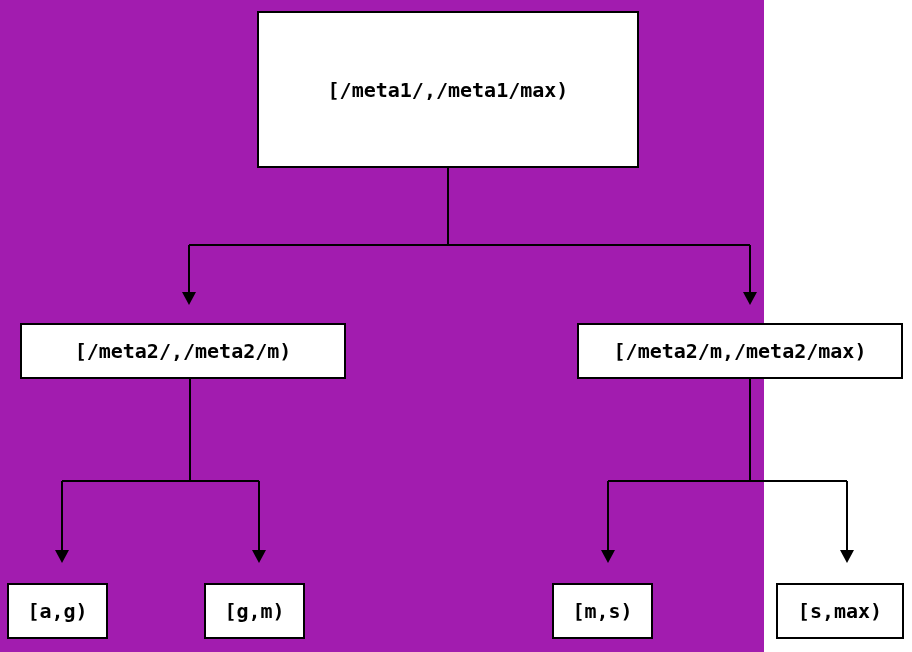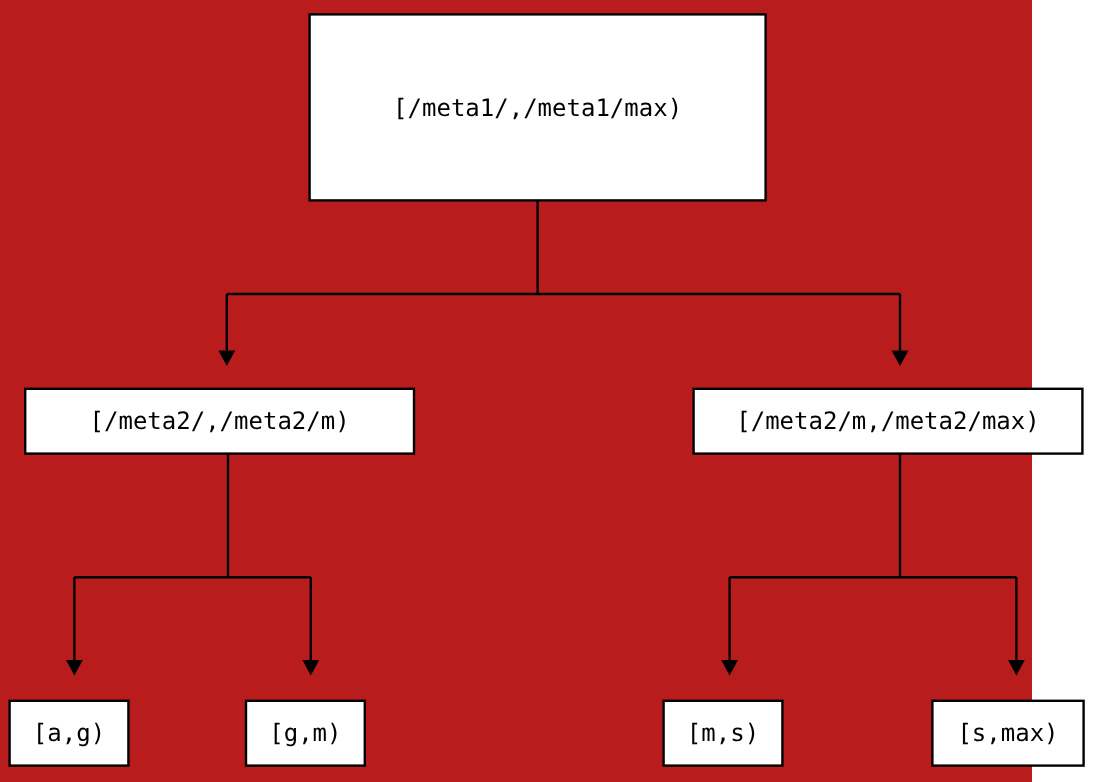--- a/index.html
+++ b/index.html
@@ -9,23 +9,24 @@
     background: #ffffff;
   }
   body {
     width: 912px;
     height: 652px;
     font-family: "DejaVu Sans Mono", "Liberation Mono", monospace;
     overflow: hidden;
   }
   #diagram-root {
     position: relative;
-    width: 860px;
+    width: 764px;
     height: 652px;
-    background: #b91c1c;
+    background: #a21caf;
+    font-weight: bold;
   }
   #tree-svg {
     position: absolute;
     top: 0;
     left: 0;
     width: 912px;
     height: 652px;
     display: block;
   }
   .node-box {

